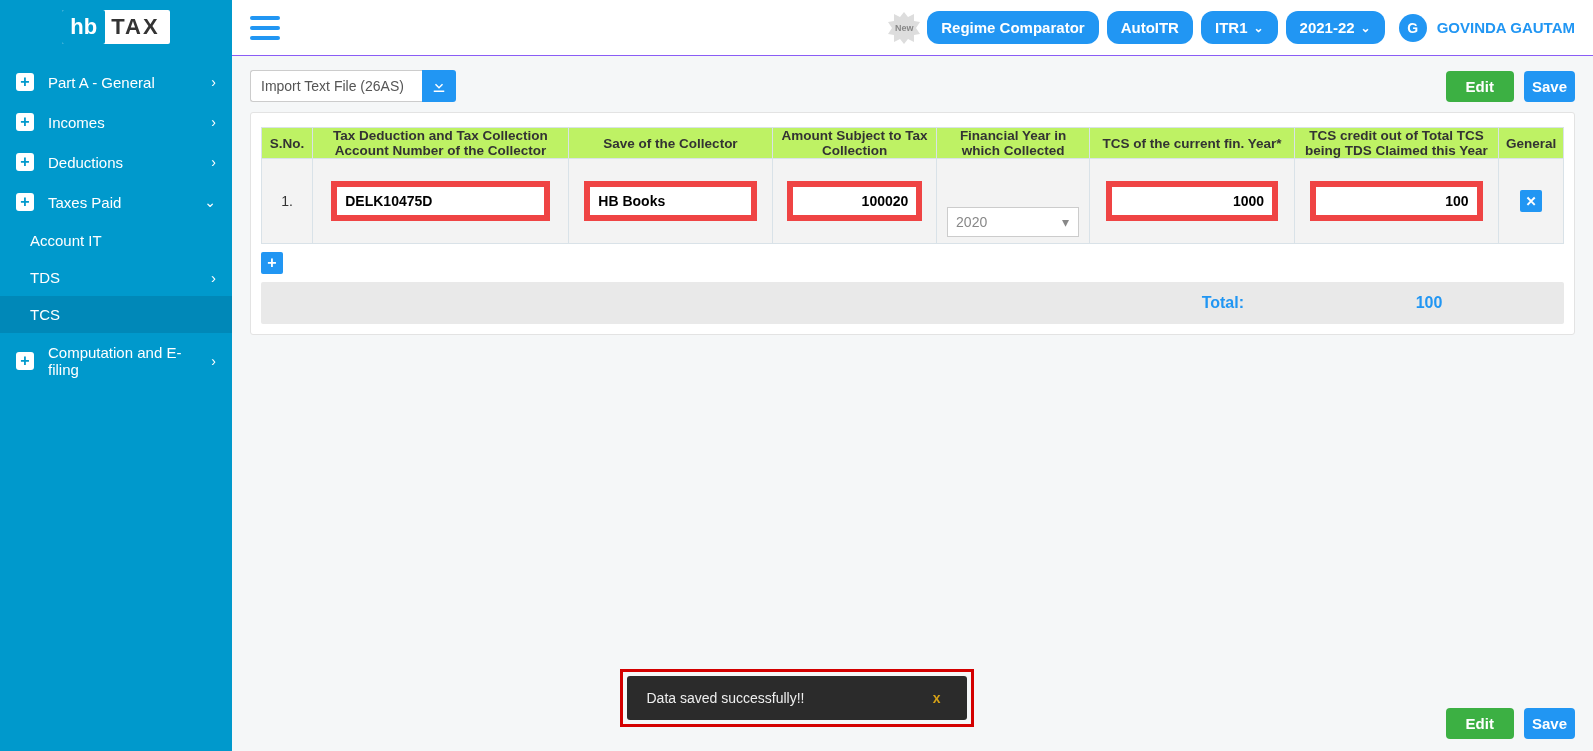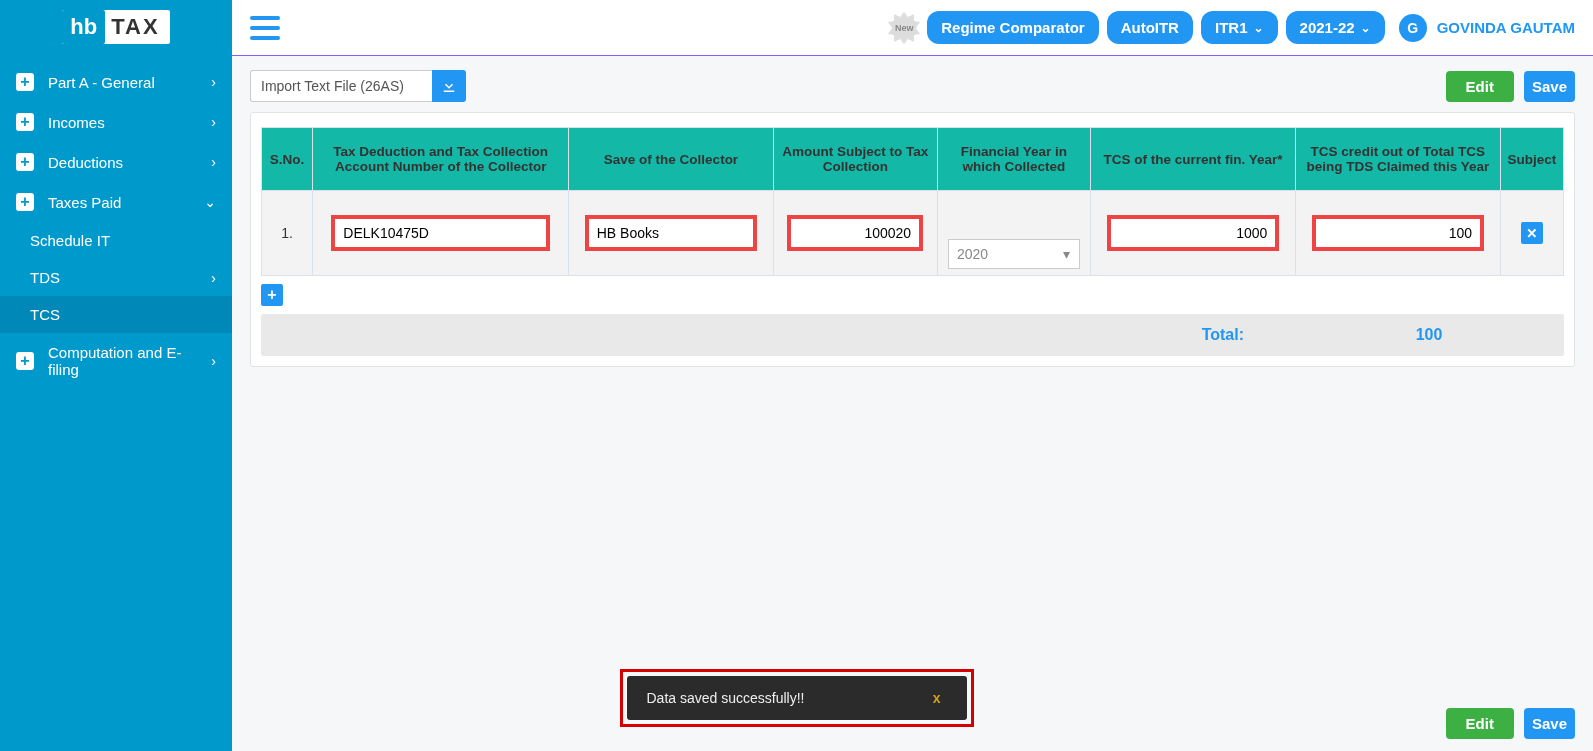--- a/index.html
+++ b/index.html
@@ -32,33 +32,33 @@
   .new-badge svg{display:block;}
   .new-badge-text{ position:absolute; top:50%; left:50%; transform:translate(-50%,-50%); font-size:9px; color:#888; font-weight:bold;}
   .btn { border:none; border-radius:12px; padding:8px 14px; font-size:15px; cursor:pointer; font-weight:600;}
   .btn-blue{ background:#2196f3; color:#fff; margin-left:8px; display:flex;align-items:center; gap:6px;}
   .btn-blue .chev-icn{font-size:12px;}
   .avatar{ width:28px;height:28px;border-radius:50%; background:#2196f3; color:#fff; display:flex;align-items:center;justify-content:center; font-weight:bold; margin-left:14px;}
   .username{ color:#2196f3; font-weight:700; margin-left:10px; font-size:15px;text-align:center;}
 
   .toolbar2{ display:flex; align-items:center; padding:14px 18px 10px 18px;}
   .import-wrap{ display:flex; align-items:stretch;}
-  .import-select{ border:1px solid #ccc; border-right:none; padding:7px 28px 7px 10px; background:#fff; font-size:14px; color:#555; border-radius:3px 0 0 3px;}
+  .import-select{ border:1px solid #ccc; border-right:none; padding:7px 18px 7px 10px; background:#fff; font-size:14px; color:#555; border-radius:3px 0 0 3px;}
   .import-btn{ background:#2196f3; border:none; width:34px; display:flex;align-items:center;justify-content:center; border-radius:0 3px 3px 0; cursor:pointer;}
   .import-btn svg{fill:#fff;}
   .spacer{flex:1;}
   .btn-green{ background:#3cb043; color:#fff; border:none; border-radius:4px; padding:7px 20px; font-size:15px; cursor:pointer; font-weight:600;}
   .btn-save{ background:#2196f3; color:#fff; border:none; border-radius:4px; padding:7px 8px; font-size:15px; cursor:pointer; font-weight:600; margin-left:10px;}
 
   .panel{ background:#fff; margin:0 18px; border:1px solid #e3e3e3; border-radius:3px; padding:14px 10px 10px 10px;}
   .panel-title{ color:#2196f3; font-size:16px; margin-bottom:10px; padding-left:4px;}
   table.tcs{ width:100%; border-collapse:collapse;}
-  table.tcs th{ background:#14b8a6; border:1px solid #d9e2e8; padding:16px 6px; font-weight:700; font-size:13.5px; color:#333; vertical-align:middle;}
+  table.tcs th{ background:#bef264; border:1px solid #d9e2e8; padding:0 6px; font-weight:700; font-size:13.5px; color:#333; vertical-align:middle;}
   table.tcs td{ border:1px solid #d9e2e8; padding:6px; background:#f3f3f3; text-align:center;}
-  table.tcs td input[type=text]{ width:90%; padding:6px 8px; border:4px solid #ef4444; font-size:14px;}
+  table.tcs td input[type=text]{ width:90%; padding:6px 8px; border:6px solid #ef4444; font-size:14px;font-weight:bold;}
   .inp-right{text-align:right;}
   .sel{ width:94%; padding:6px 8px; border:1px solid #ccc; background:#fff; font-size:14px; color:#888; appearance:none; text-align:left; position:relative;}
   .sel-wrap{position:relative; display:inline-block; width:94%;margin-top:42px;}
   .sel-wrap::after{content:"▾"; position:absolute; right:10px; top:50%; transform:translateY(-50%); color:#888; pointer-events:none;}
   .sel-wrap .sel{width:100%;}
   .del-btn{ background:#2196f3; color:#fff; border:none; width:22px;height:22px; font-weight:bold; cursor:pointer; border-radius:2px;}
   .add-row{ margin-top:8px;}
   .add-btn{ background:#2196f3; color:#fff; border:none; width:22px;height:22px; font-size:16px; font-weight:bold; cursor:pointer; border-radius:2px;}
   .total-row{ background:#e9e9e9; display:flex; padding:12px 10px; margin-top:8px; border-radius:2px;}
   .total-label{ color:#2196f3; font-weight:700; margin-left:auto; margin-right:120px; font-size:16px;}
@@ -97,21 +97,21 @@
       <span class="plus-icon">+</span>
       <span class="label">Deductions</span>
       <span class="chev">›</span>
     </div>
     <div class="nav-item expanded">
       <span class="plus-icon">+</span>
       <span class="label">Taxes Paid</span>
       <span class="chev">⌄</span>
     </div>
     <div class="nav-sub">
-      <span>Schedule IT</span>
+      <span>Account IT</span>
     </div>
     <div class="nav-sub">
       <span>TDS</span>
       <span class="chev">›</span>
     </div>
     <div class="nav-sub active">
       <span>TCS</span>
     </div>
     <div class="nav-item">
       <span class="plus-icon">+</span>
@@ -172,21 +172,21 @@
       <table class="tcs">
         <thead>
           <tr>
             <th>S.No.</th>
             <th>Tax Deduction and Tax Collection Account Number of the Collector</th>
             <th>Save of the Collector</th>
             <th>Amount Subject to Tax Collection</th>
             <th>Financial Year in which Collected</th>
             <th>TCS of the current fin. Year*</th>
             <th>TCS credit out of Total TCS being TDS Claimed this Year</th>
-            <th>Subject</th>
+            <th>General</th>
           </tr>
         </thead>
         <tbody>
           <tr>
             <td style="width:50px;">1.</td>
             <td style="width:250px;"><input type="text" value="DELK10475D" style=""></td>
             <td style="width:200px;"><input type="text" value="HB Books" style=""></td>
             <td style="width:160px;"><input type="text" class="inp-right" value="100020" style=""></td>
             <td style="width:150px;">
               <span class="sel-wrap">

